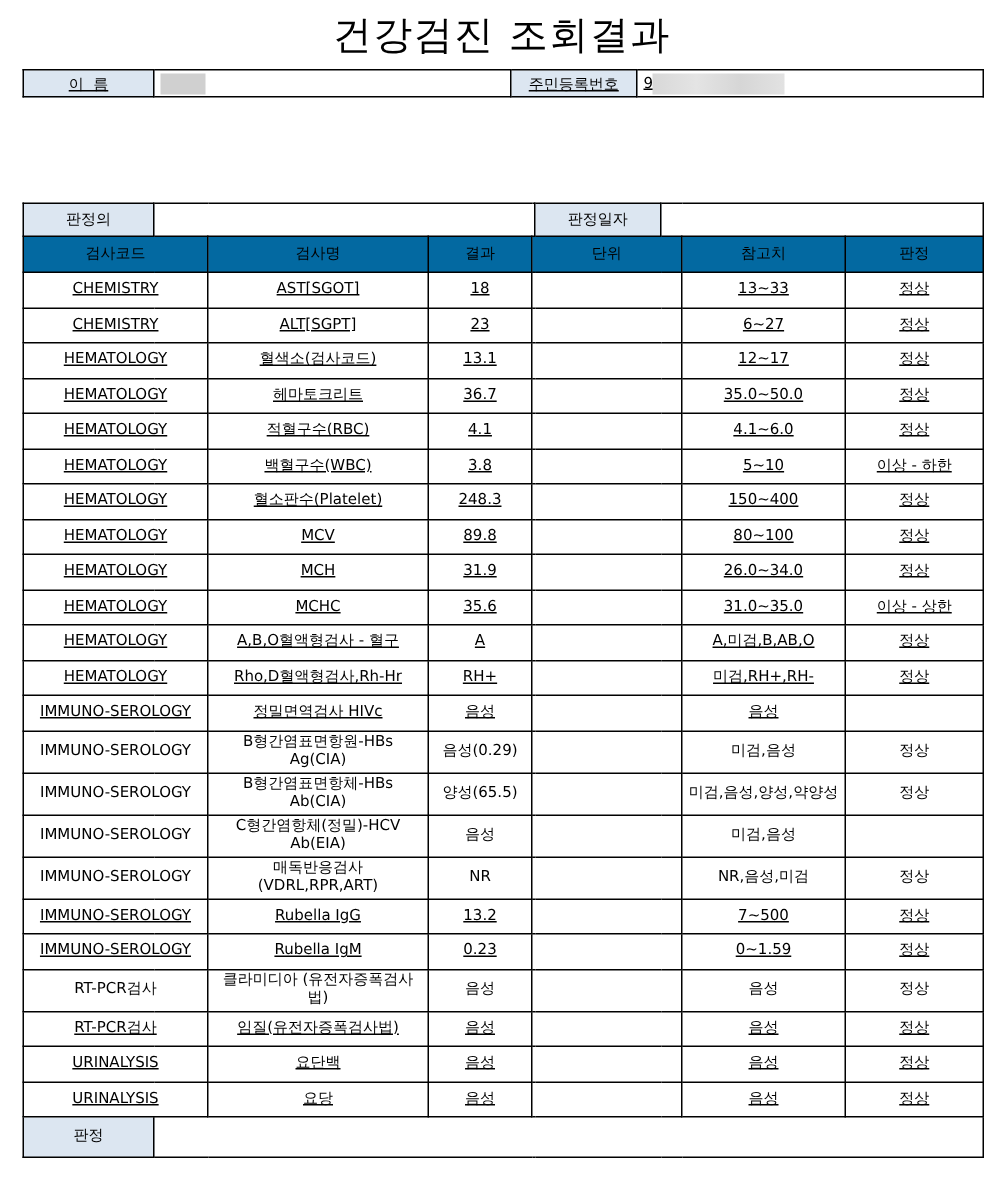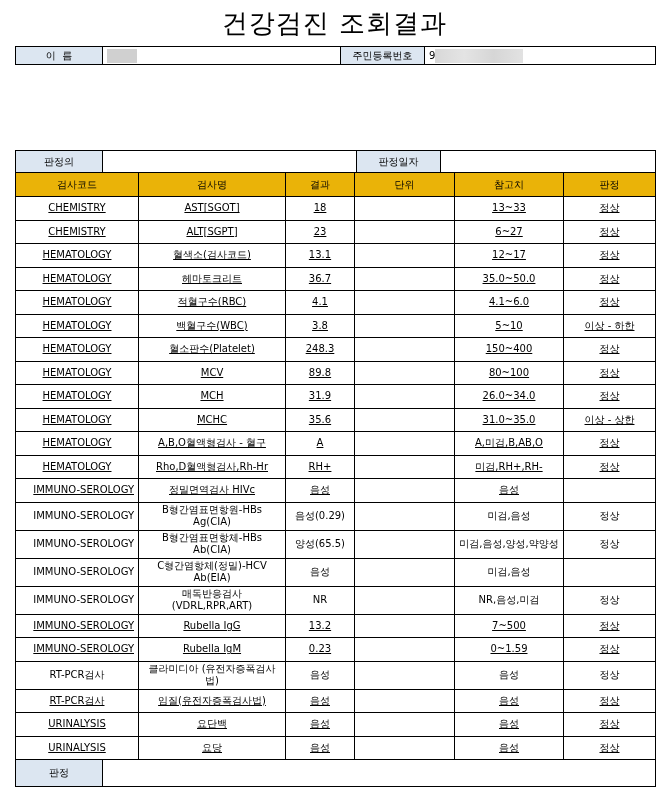--- a/index.html
+++ b/index.html
@@ -2,32 +2,32 @@
 <html><head>
 <meta charset="utf-8">
 <style>
   html, body { margin: 0; padding: 0; background: #ffffff; }
   body { width: 669px; height: 794px; position: relative; font-family: "DejaVu Sans", "Liberation Sans", sans-serif; color: #000; overflow: hidden; }
   .title { position: absolute; top: 6px; left: 0; width: 669px; text-align: center; font-size: 26px; letter-spacing: 1px; font-weight: normal; }
   table { border-collapse: collapse; position: absolute; left: 15px; width: 640px; table-layout: fixed; font-size: 10px; }
   td, th { border: 1px solid #000; padding: 0 4px; font-weight: normal; }
   .lbl { background: #dce6f1; text-align: center; }
   .info { top: 46px; }
-  .info tr { height: 18px; }
+  .info tr { height: 18px; text-decoration: underline; }
   .info td.val { text-align: left; font-size: 10px; }
   .blur { display: inline-block; height: 14px; vertical-align: middle; }
-  .results { top: 150px; }
+  .results { top: 135px; }
   .results td { text-align: center; line-height: 12px; }
   .results tr.judge-row { height: 22px; }
   .results tr.colhead { height: 24px; }
-  .results tr.colhead td { background: #eab308; }
+  .results tr.colhead td { background: #0369a1; }
   .results tr.r { height: 23.5px; text-decoration: underline; }
   .results tr.r2 { height: 28px; }
   .results tr.final { height: 27px; }
-  .results td.left { text-align: right; padding-left: 4px; }
+  .results td.left { text-align: center; padding-left: 4px; }
 </style>
 </head>
 <body>
 
 <div class="title">건강검진 조회결과</div>
 
 <table class="info">
   <colgroup>
     <col style="width:87px">
       <col style="width:238px">

